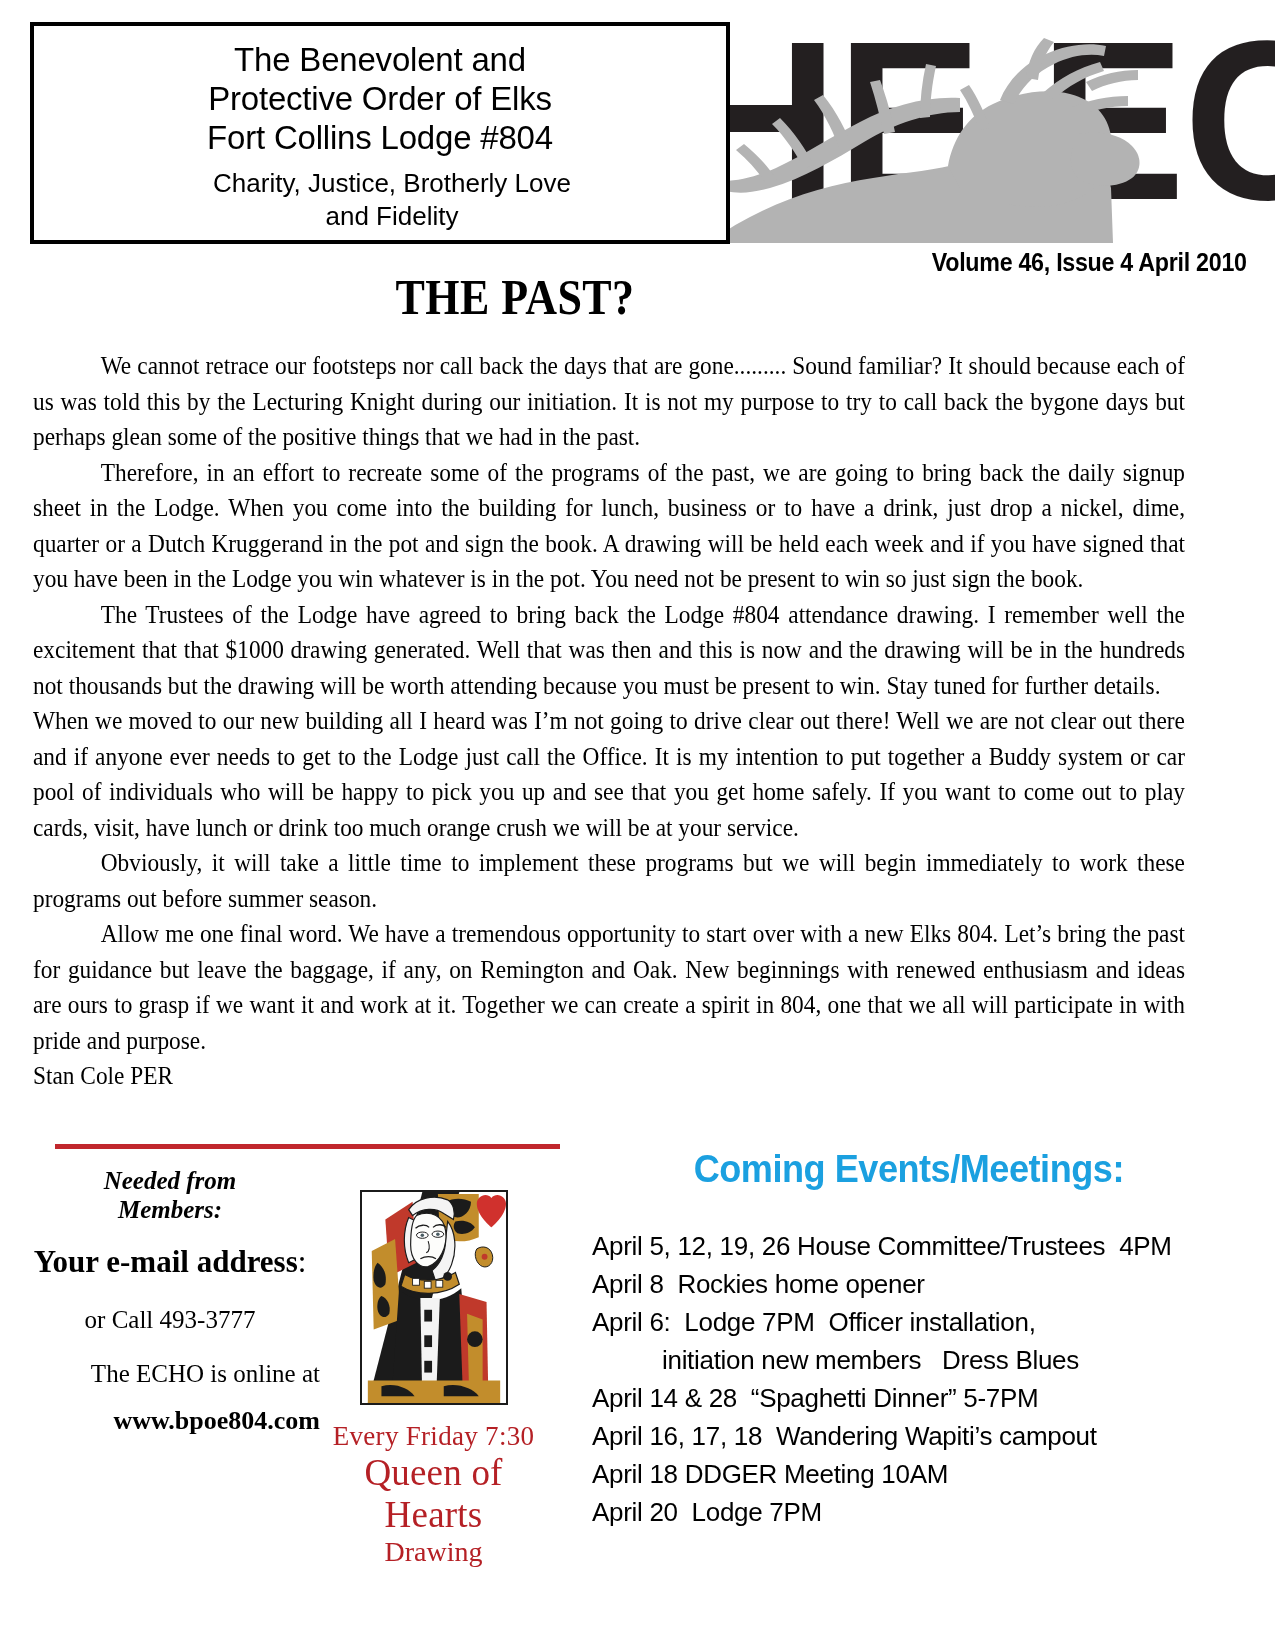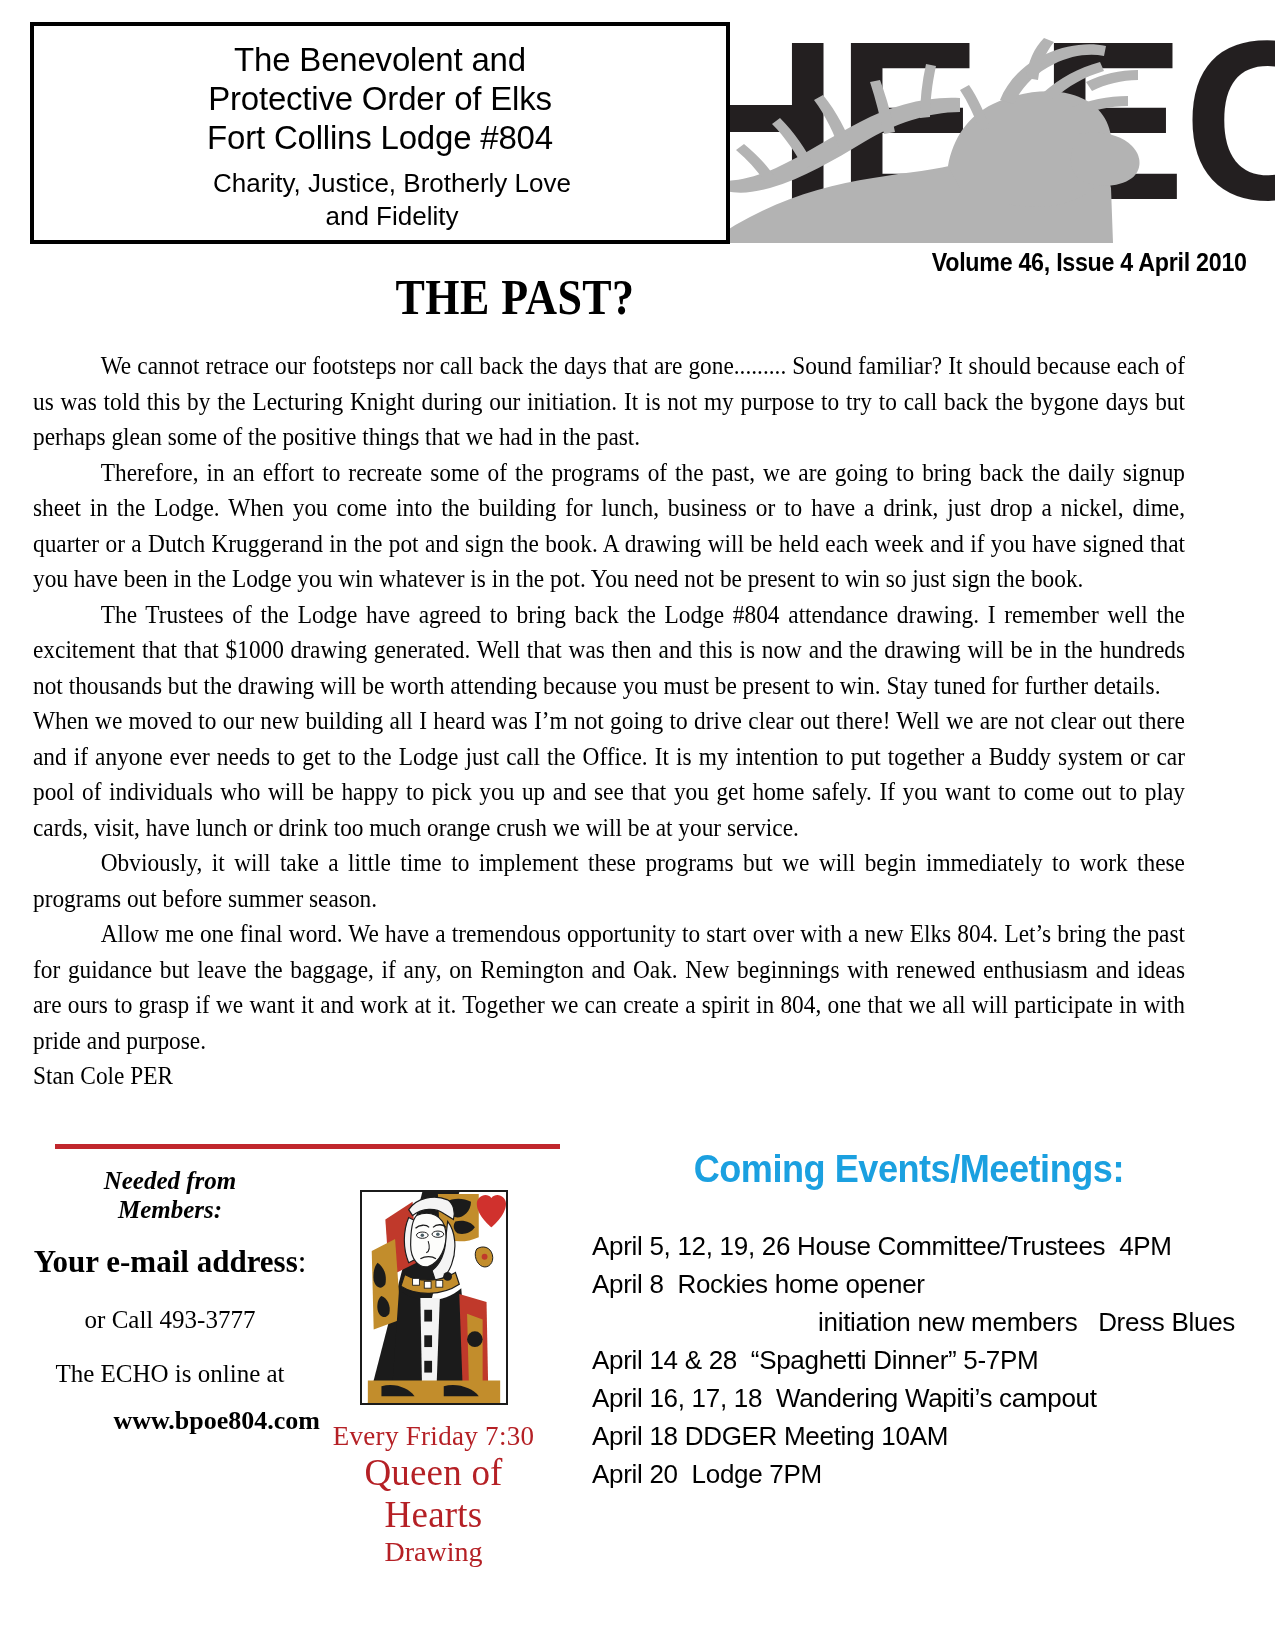--- a/index.html
+++ b/index.html
@@ -173,20 +173,21 @@
     line-height: 30px;
     margin-top: 26px;
   }
   #members-box .call {
     font-size: 25px;
     margin-top: 26px;
   }
   #members-box .online {
     font-size: 25px;
     margin-top: 26px;
+    text-align: right;
   }
   #members-box .site {
     font-size: 26px;
     font-weight: bold;
     margin-top: 18px;
     text-align: right;
   }
 
   
   #card-block {
@@ -246,21 +247,21 @@
   }
   #events-list {
     margin-top: 36px;
     padding-left: 17px;
     font-family: "Liberation Sans", sans-serif;
     font-size: 26px;
     line-height: 38px;
     letter-spacing: -0.3px;
   }
   #events-list .ev { white-space: pre; }
-  #events-list .ev.sub { padding-left: 70px; text-align: right; }
+  #events-list .ev.sub { padding-left: 70px; }
 </style>
 </head>
 <body>
 
 <div id="masthead">
 
   <div id="echo-wordmark">
     <div id="echo-text">THE ECHO</div>
     <svg id="elk-silhouette" viewBox="0 0 600 210" preserveAspectRatio="none">
       <g fill="#b3b3b3">
@@ -397,19 +398,20 @@
   <div class="qoh-when">Every Friday 7:30</div>
   <div class="qoh-title">Queen of Hearts</div>
   <div class="qoh-sub">Drawing</div>
 </div>
 
 <div id="events">
   <div id="events-heading">Coming Events/Meetings:</div>
   <div id="events-list">
     <div class="ev">April 5, 12, 19, 26 House Committee/Trustees  4PM</div>
     <div class="ev">April 8  Rockies home opener</div>
+    <div class="ev">April 6:  Lodge 7PM  Officer installation,</div>
     <div class="ev sub">initiation new members   Dress Blues</div>
     <div class="ev">April 14 &amp; 28  “Spaghetti Dinner” 5-7PM</div>
     <div class="ev">April 16, 17, 18  Wandering Wapiti’s campout</div>
     <div class="ev">April 18 DDGER Meeting 10AM</div>
     <div class="ev">April 20  Lodge 7PM</div>
   </div>
 </div>
 
 </body></html>

